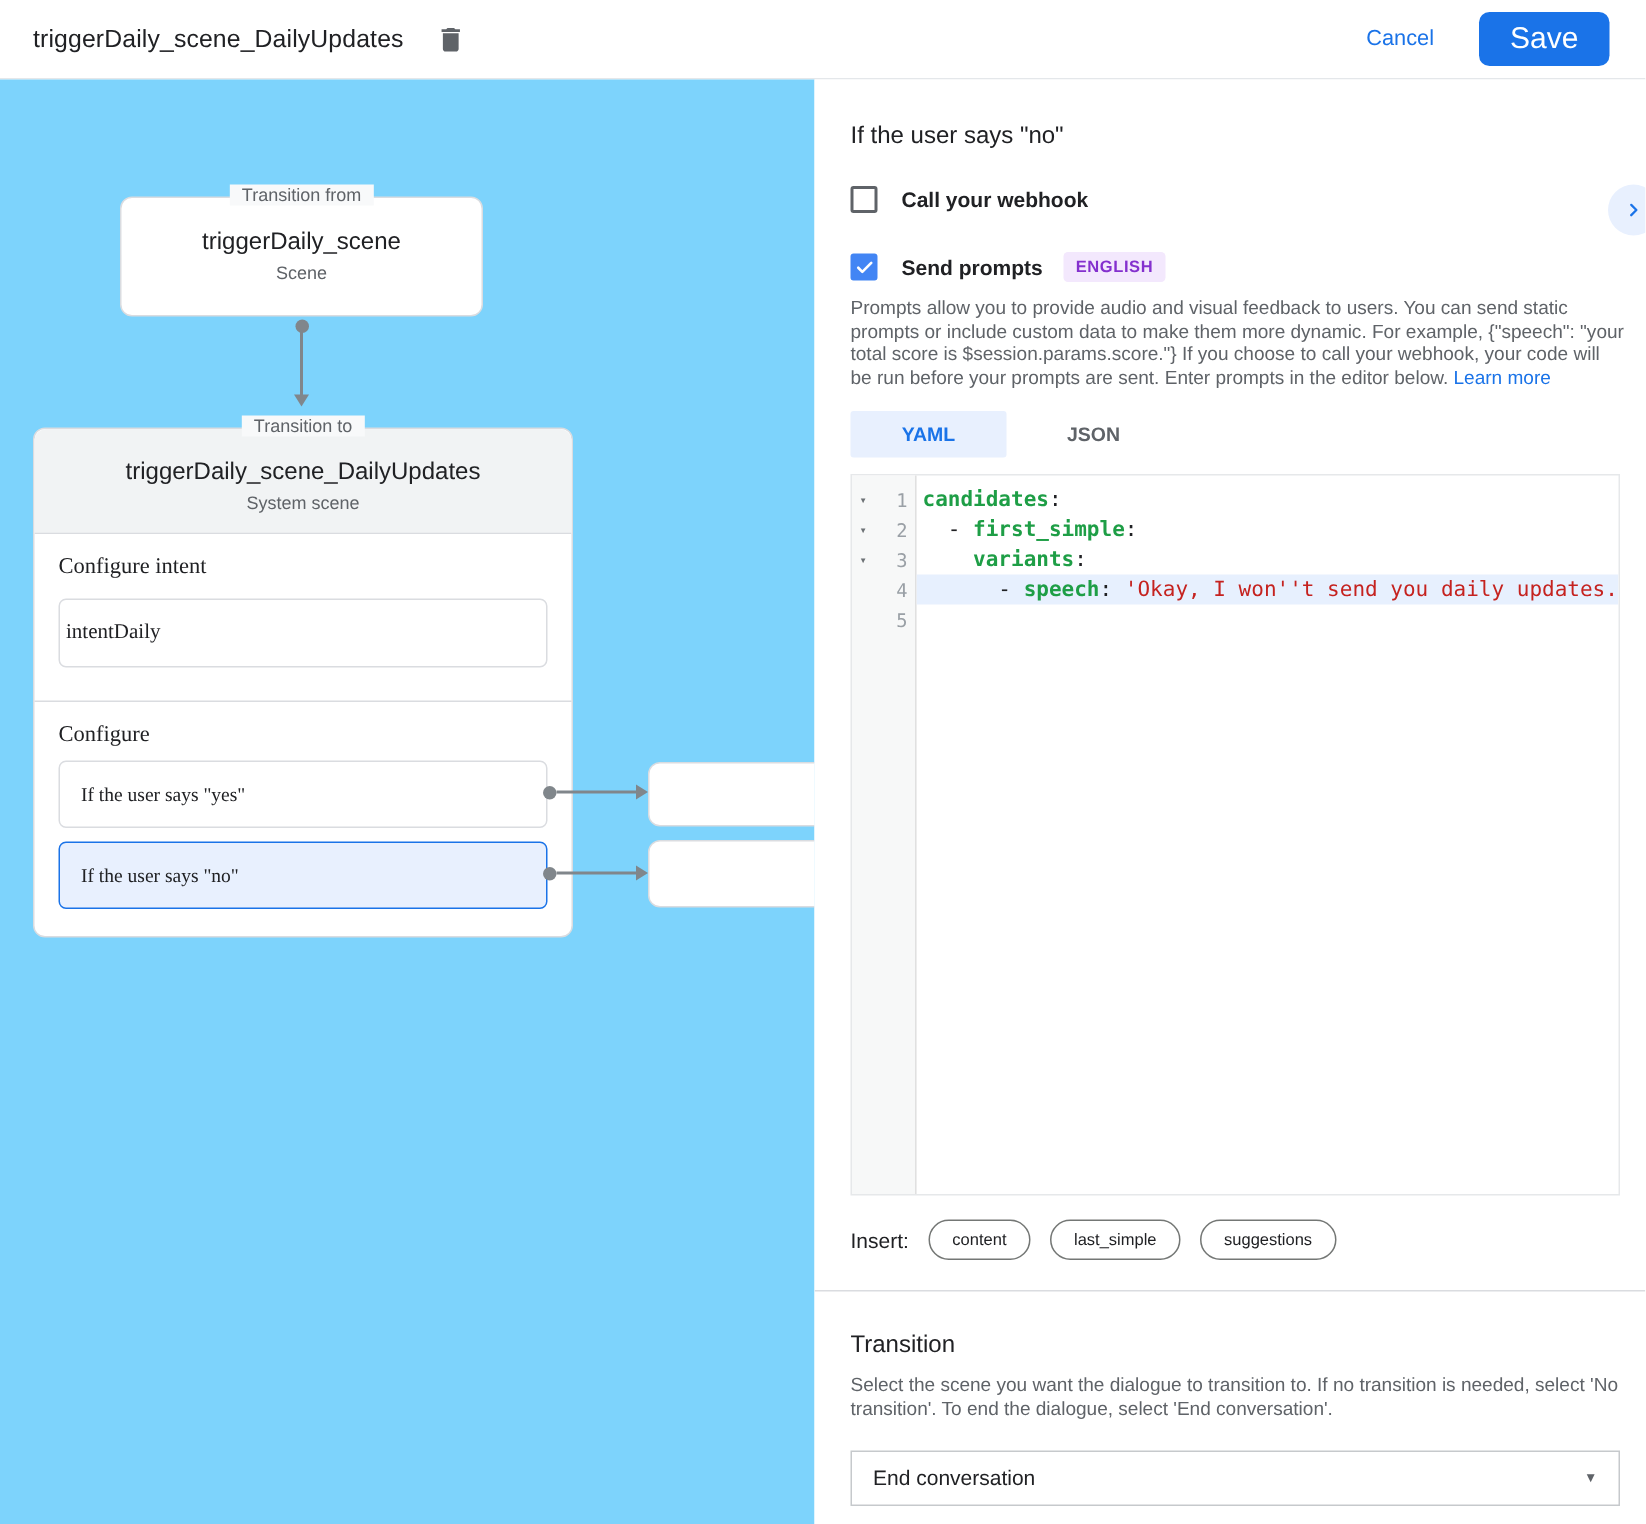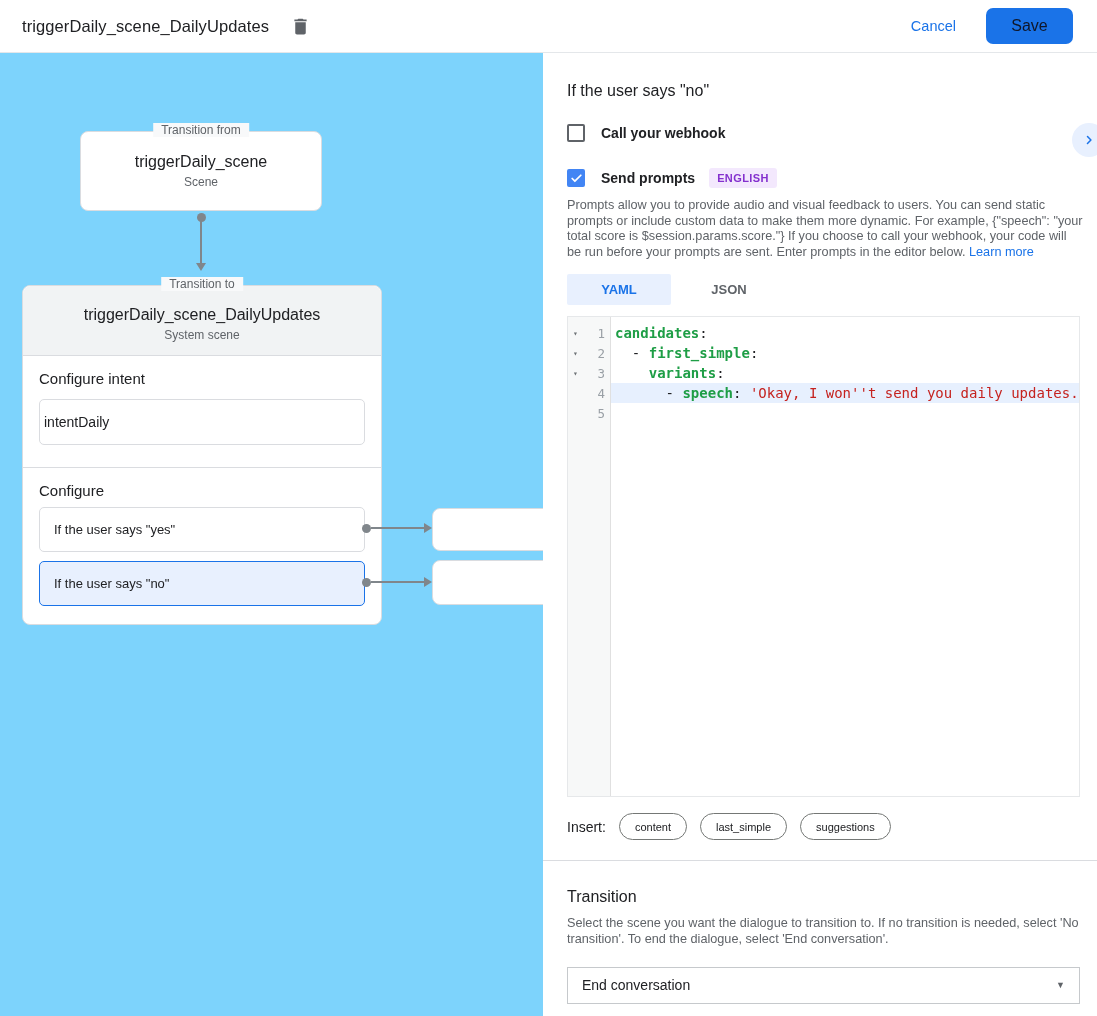--- a/index.html
+++ b/index.html
@@ -8,21 +8,21 @@
 
   
   .topbar { height:53px; display:flex; align-items:center; padding:0 24px 0 22px;
     border-bottom:1px solid #e4e7ea; background:#fff; }
   .topbar-title { font-size:16.5px; font-weight:500; letter-spacing:.1px; }
   .trash-btn { margin-left:18px; width:26px; height:26px; border:none; background:none;
     cursor:pointer; display:flex; align-items:center; justify-content:center; }
   .topbar-right { margin-left:auto; display:flex; align-items:center; }
   .cancel-link { color:#1a73e8; font-size:14.5px; font-weight:500; background:none;
     border:none; cursor:pointer; margin-right:30px; }
-  .save-btn { background:#1a73e8; color:#0f172a; font-size:16px; font-weight:500;
+  .save-btn { background:#1a73e8; color:#ffffff; font-size:20px; font-weight:500;
     border:none; border-radius:7px; width:87px; height:36px; cursor:pointer; }
 
   
   .main { display:flex; height:963px; }
   .canvas { width:543px; background:#7dd3fc; position:relative; overflow:hidden; flex:none; }
   .panel { flex:1; background:#fff; position:relative; padding:0 17px 0 24px; overflow:hidden; }
 
   
   .node-box { position:absolute; background:#fff; border:1px solid #dadce0; border-radius:8px; }
   .legend { position:absolute; top:-9px; left:50%; transform:translateX(-50%);
@@ -37,21 +37,21 @@
   .arrow-down { position:absolute; width:0; height:0;
     border-left:5px solid transparent; border-right:5px solid transparent; border-top:8px solid #80868b; }
   .arrow-right { position:absolute; width:0; height:0;
     border-top:5px solid transparent; border-bottom:5px solid transparent; border-left:8px solid #80868b; }
 
   .to-card { left:22px; top:232px; width:360px; }
   .to-card-header { background:#f1f3f4; border-bottom:1px solid #dadce0;
     border-radius:8px 8px 0 0; height:70px; text-align:center; }
   .to-card-header .node-title { font-size:16px; padding-top:20px; }
   .to-card-header .node-sub { font-size:12px; color:#5f6368; margin-top:4px; }
-  .card-section { padding:14px 16px 22px; }
+  .card-section { padding:14px 16px 22px;font-family:Liberation Serif, serif; }
   .card-section + .card-section { border-top:1px solid #dadce0; padding-bottom:18px; }
   .section-label { font-size:15px; color:#202124; }
   .intent-input { margin-top:12px; height:46px; border:1px solid #dadce0; border-radius:5px;
     display:flex; align-items:center; padding-left:4px; font-size:14px; background:#fff; }
   .cond-box { margin-top:9px; height:45px; border:1px solid #dadce0; border-radius:5px;
     display:flex; align-items:center; padding-left:14px; font-size:13px; background:#fff; cursor:pointer; }
   .cond-box.first { margin-top:8px; }
   .cond-box.selected { background:#e8f0fe; border:1.5px solid #1a73e8; }
   .target-box { position:absolute; width:130px; background:#fff; border:1px solid #dadce0; border-radius:8px; }
 

